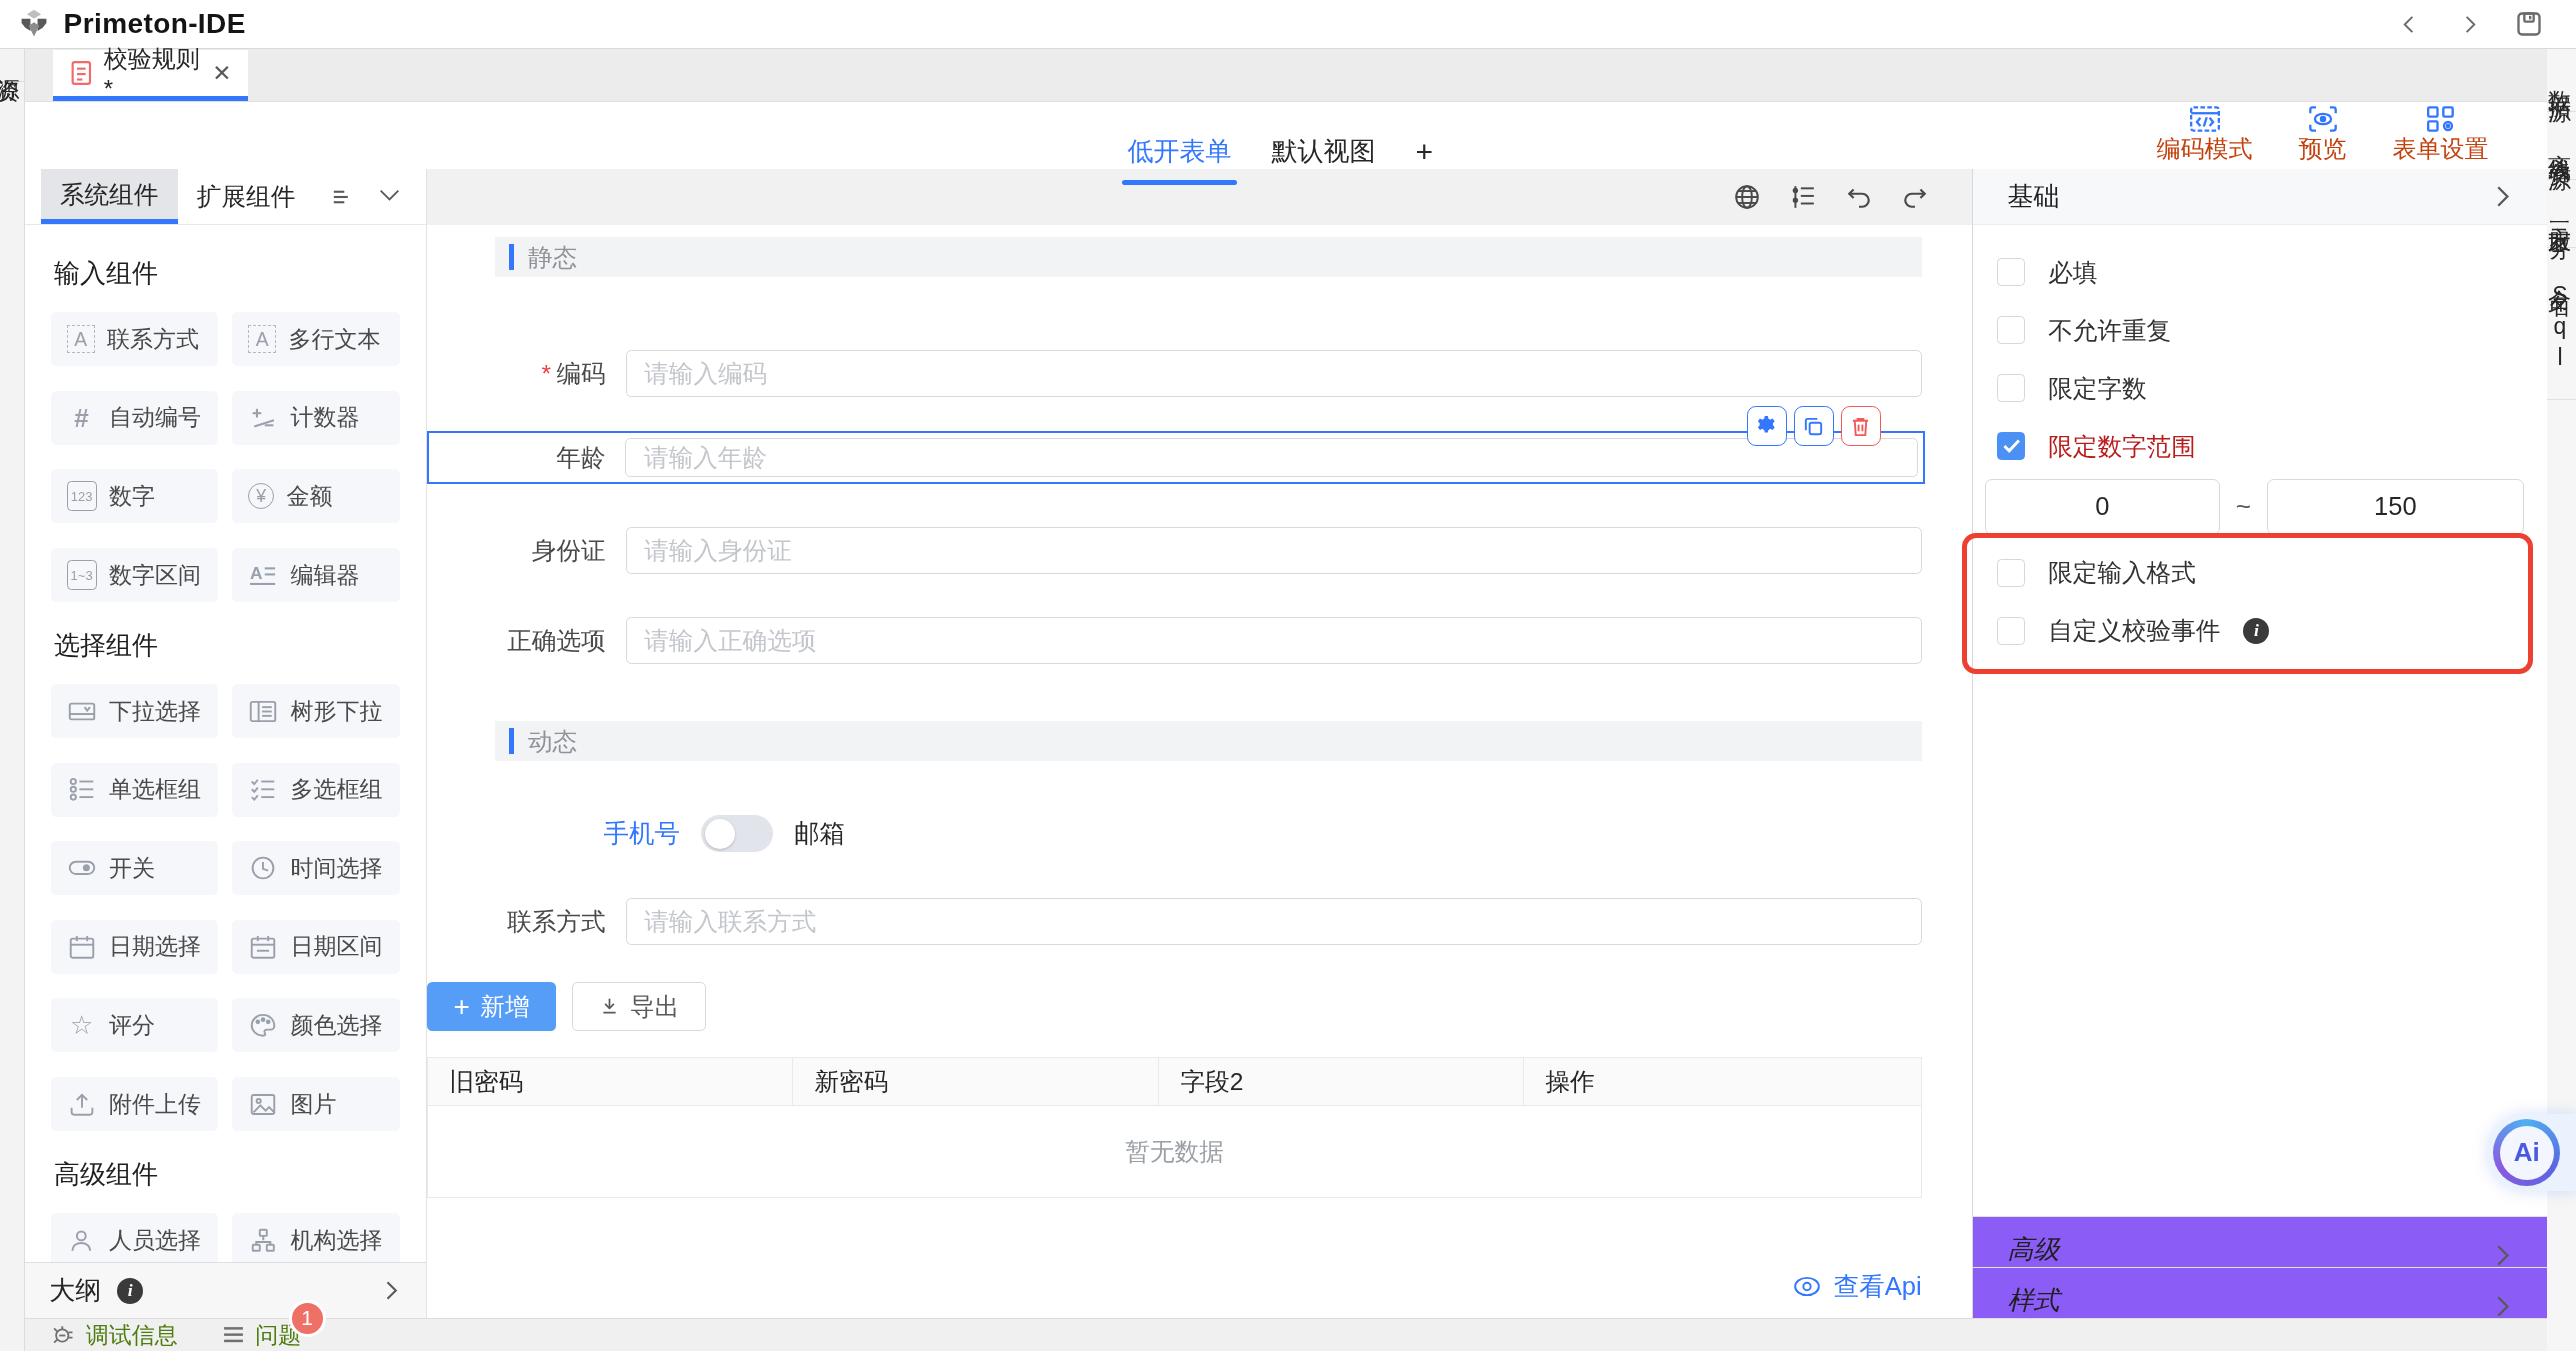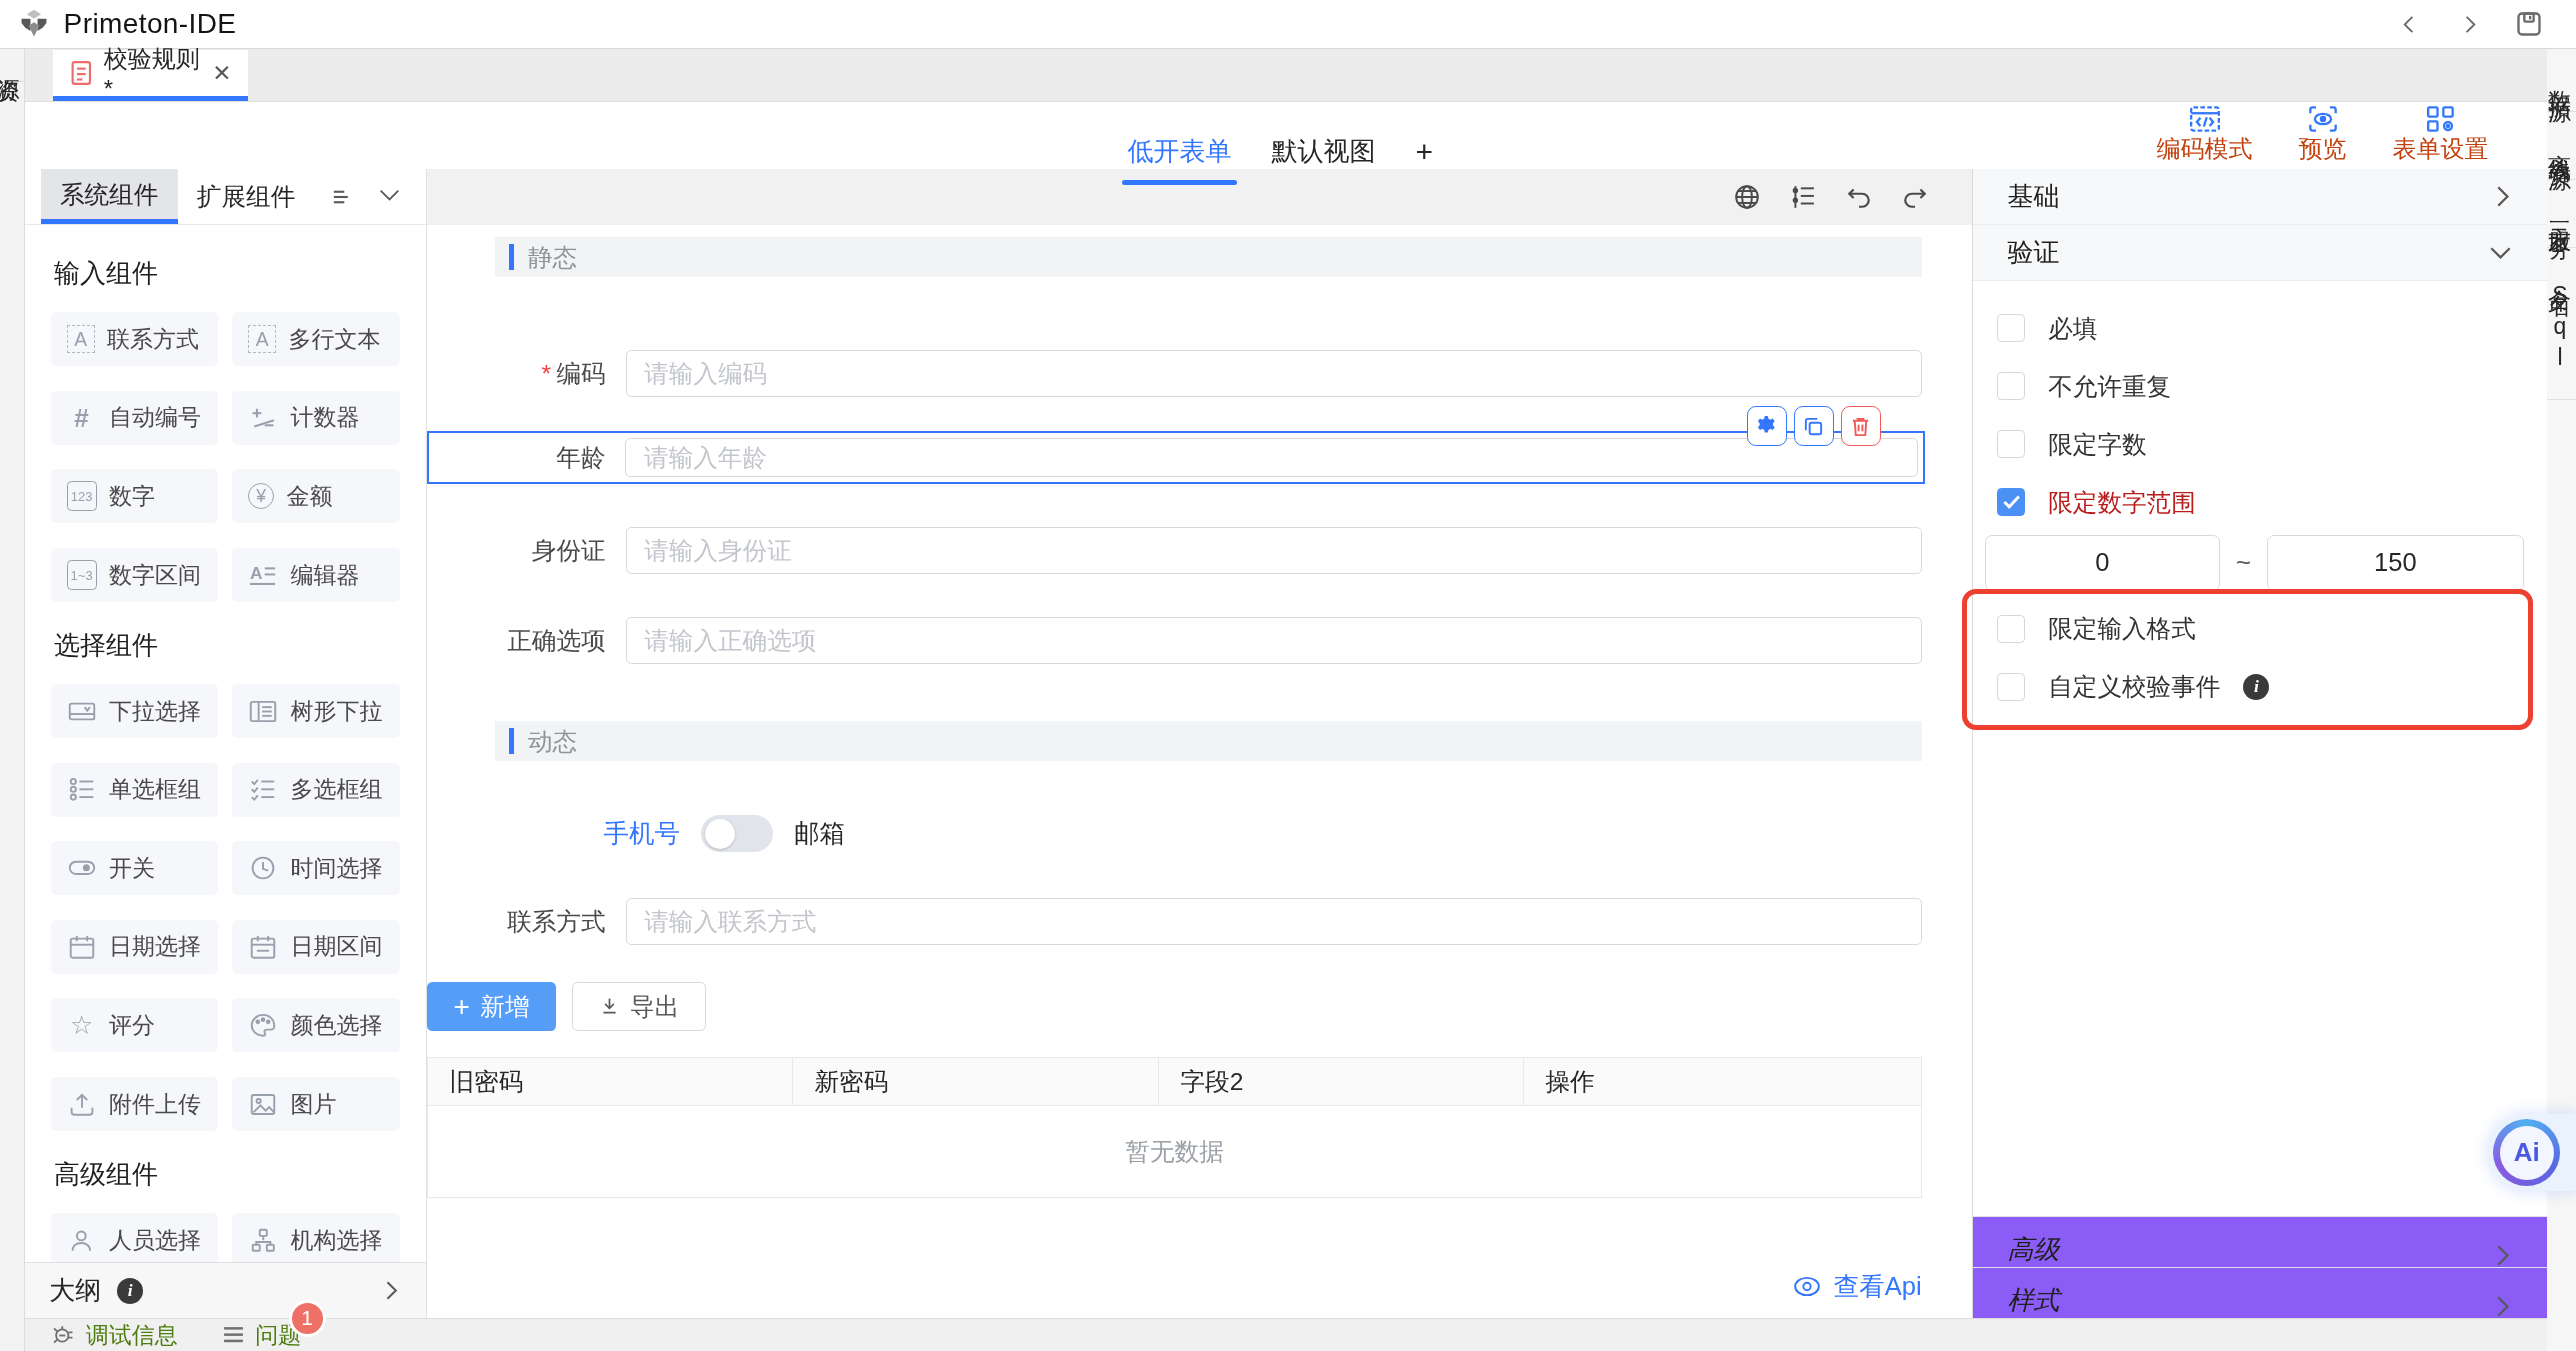--- a/index.html
+++ b/index.html
@@ -3,21 +3,21 @@
 <meta charset="utf-8">
 <style>
   * { margin:0; padding:0; box-sizing:border-box; }
   html,body { width:2576px; height:1351px; }
   body { font-family:"Liberation Sans","DejaVu Sans",sans-serif; color:#262626; background:#fff; }
   .app { position:relative; width:2576px; height:1351px; overflow:hidden; background:#fff; }
 
   
   .titlebar { position:absolute; left:0; top:0; width:2576px; height:49px; background:#fff; border-bottom:1.8px solid #d9d9d9; display:flex; align-items:center; padding:0 17.6px; }
   .logo { width:32px; height:32px; margin-right:14px; }
-  .app-title { font-size:28px; font-weight:400; color:#141414; letter-spacing:0.4px;text-align:center; }
+  .app-title { font-size:28px; font-weight:700; color:#141414; letter-spacing:0.4px;text-align:center; }
   .win-actions { margin-left:auto; display:flex; align-items:center; gap:30px; padding-right:14px; }
   .win-btn { width:30px; height:30px; display:flex; align-items:center; justify-content:center; cursor:pointer; color:#6b6b6b; }
 
   
   .left-rail { position:absolute; left:0; top:49px; width:24.6px; height:1302px; background:#f3f3f3; border-right:1.8px solid #dcdcdc; }
   .left-rail .rail-item { writing-mode:vertical-rl; text-orientation:upright; font-size:23px; color:#262626; padding:12.3px 0 19.3px; margin:0 auto; display:block; width:24.6px; text-align:center; border-bottom:1.8px solid #dcdcdc; cursor:pointer; }
   .right-rail { position:absolute; right:0; top:49px; width:30px; height:1302px; background:#f6f6f6; border-left:1.8px solid #dcdcdc; display:flex; flex-direction:column; }
   .right-rail .rail-item { writing-mode:vertical-rl; text-orientation:upright; font-size:23px; color:#262626; letter-spacing:5.3px; padding:23px 0; margin:0 auto; border-bottom:1.8px solid #e0e0e0; width:100%; text-align:center; cursor:pointer; }
 
   
@@ -625,28 +625,20 @@
 
       <aside class="inspector">
         <div class="insp-head">
           <span class="h-label">基础</span>
           <span class="h-caret">
               <svg width="17.6" height="23" viewBox="0 0 14 20" fill="none" stroke="#595959" stroke-width="2">
                 <polyline points="3,2 11,10 3,18"></polyline>
               </svg>
             </span>
         </div>
-        <div class="insp-head">
-          <span class="h-label">验证</span>
-          <span class="h-caret">
-              <svg width="23" height="17.6" viewBox="0 0 20 14" fill="none" stroke="#595959" stroke-width="2">
-                <polyline points="2,3 10,11 18,3"></polyline>
-              </svg>
-            </span>
-        </div>
 
         <div class="insp-content">
           <div class="chk-row">
             <span class="chk-box"></span>
             <span class="chk-label">必填</span>
           </div>
           <div class="chk-row">
             <span class="chk-box"></span>
             <span class="chk-label">不允许重复</span>
           </div>

